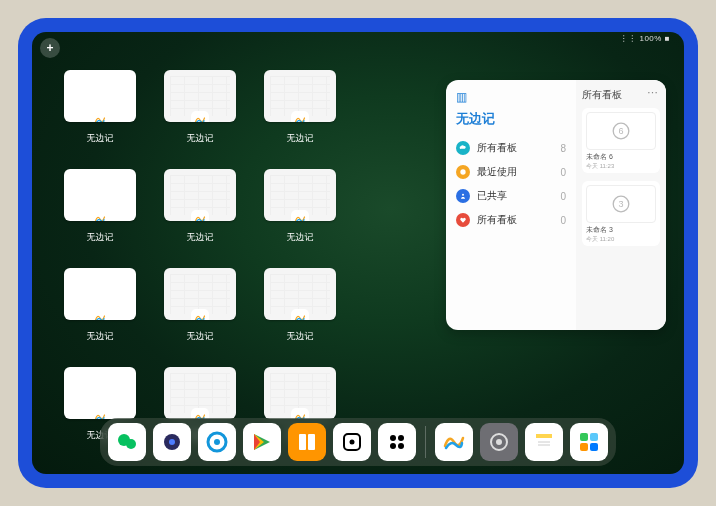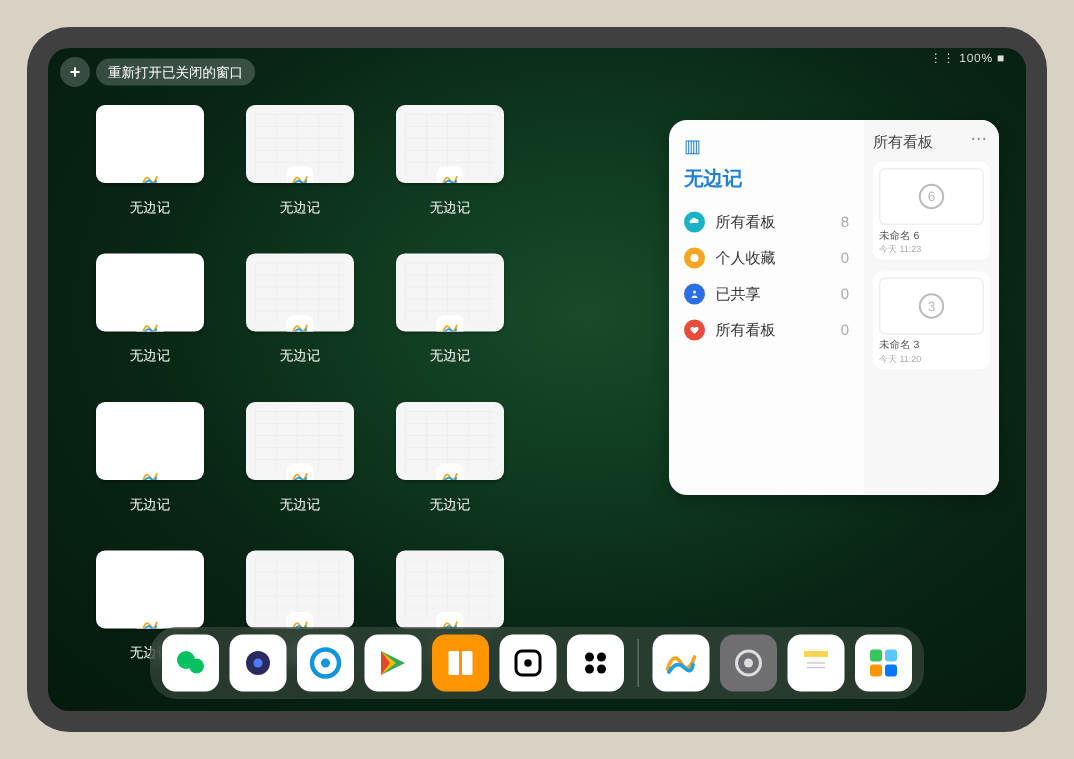--- a/index.html
+++ b/index.html
@@ -1,18 +1,18 @@
 <!DOCTYPE html>
 <html><head>
 <meta charset="utf-8">
 <style>
   * { margin: 0; padding: 0; box-sizing: border-box; font-family: -apple-system, "PingFang SC", sans-serif; }
   body { width: 716px; height: 506px; background: #d8d2c4; display: flex; align-items: center; justify-content: center; }
   .ipad {
-    width: 680px; height: 470px; background: #404040; border-radius: 28px;
+    width: 680px; height: 470px; background: #1d4ed8; border-radius: 28px;
     padding: 14px; position: relative;
   }
   .screen {
     width: 100%; height: 100%; border-radius: 14px; position: relative; overflow: hidden;
     background: radial-gradient(ellipse at 55% 40%, #1a4a2a 0%, #0f3a1f 30%, #082515 60%, #041a0d 100%);
   }
   .status-bar { position: absolute; top: 2px; right: 14px; color: #ddd; font-size: 8px; letter-spacing: .5px; }
   .top-pill {
     position: absolute; top: 6px; left: 8px; display: flex; align-items: center; gap: 4px;
   }
@@ -78,21 +78,20 @@
 </style>
 </head>
 <body>
 
 <div class="ipad">
   <div class="screen">
     <div class="status-bar">⋮⋮ 100% ■</div>
 
     <div class="top-pill">
       <div class="plus-btn">+</div>
-      <div class="reopen-pill">重新打开已关闭的窗口</div>
     </div>
 
     <div class="grid" id="tile-grid" style="grid-template-columns: repeat(3, 1fr); width: 280px; gap: 24px 20px;">
         <div class="tile">
           <div class="thumb  blank">
     <div class="app-badge">
               <svg viewBox="0 0 24 24">
                 <path d="M3 16 Q7 4 12 12 T21 8" stroke="#f5a623" stroke-width="2.5" fill="none" stroke-linecap="round"></path>
                 <path d="M4 18 Q9 10 14 15 T20 13" stroke="#1fa0e8" stroke-width="2.5" fill="none" stroke-linecap="round"></path>
               </svg>
@@ -238,21 +237,21 @@
   <span>所有看板</span>
   <span class="count">8</span>
             </div>
             <div class="menu-item">
               <span class="micon" style="background:#f5a623">
                 <svg viewBox="0 0 24 24">
                   <circle cx="12" cy="12" r="8"></circle>
                   <path d="M12 8v4l3 2" stroke="#fff" stroke-width="1.5" fill="none"></path>
                 </svg>
               </span>
-  <span>个人收藏</span>
+  <span>最近使用</span>
   <span class="count">0</span>
             </div>
             <div class="menu-item">
               <span class="micon" style="background:#2b6fe3">
                 <svg viewBox="0 0 24 24">
                   <circle cx="12" cy="8" r="3"></circle>
                   <path d="M6 20c0-3 3-5 6-5s6 2 6 5"></path>
                 </svg>
               </span>
   <span>已共享</span>

